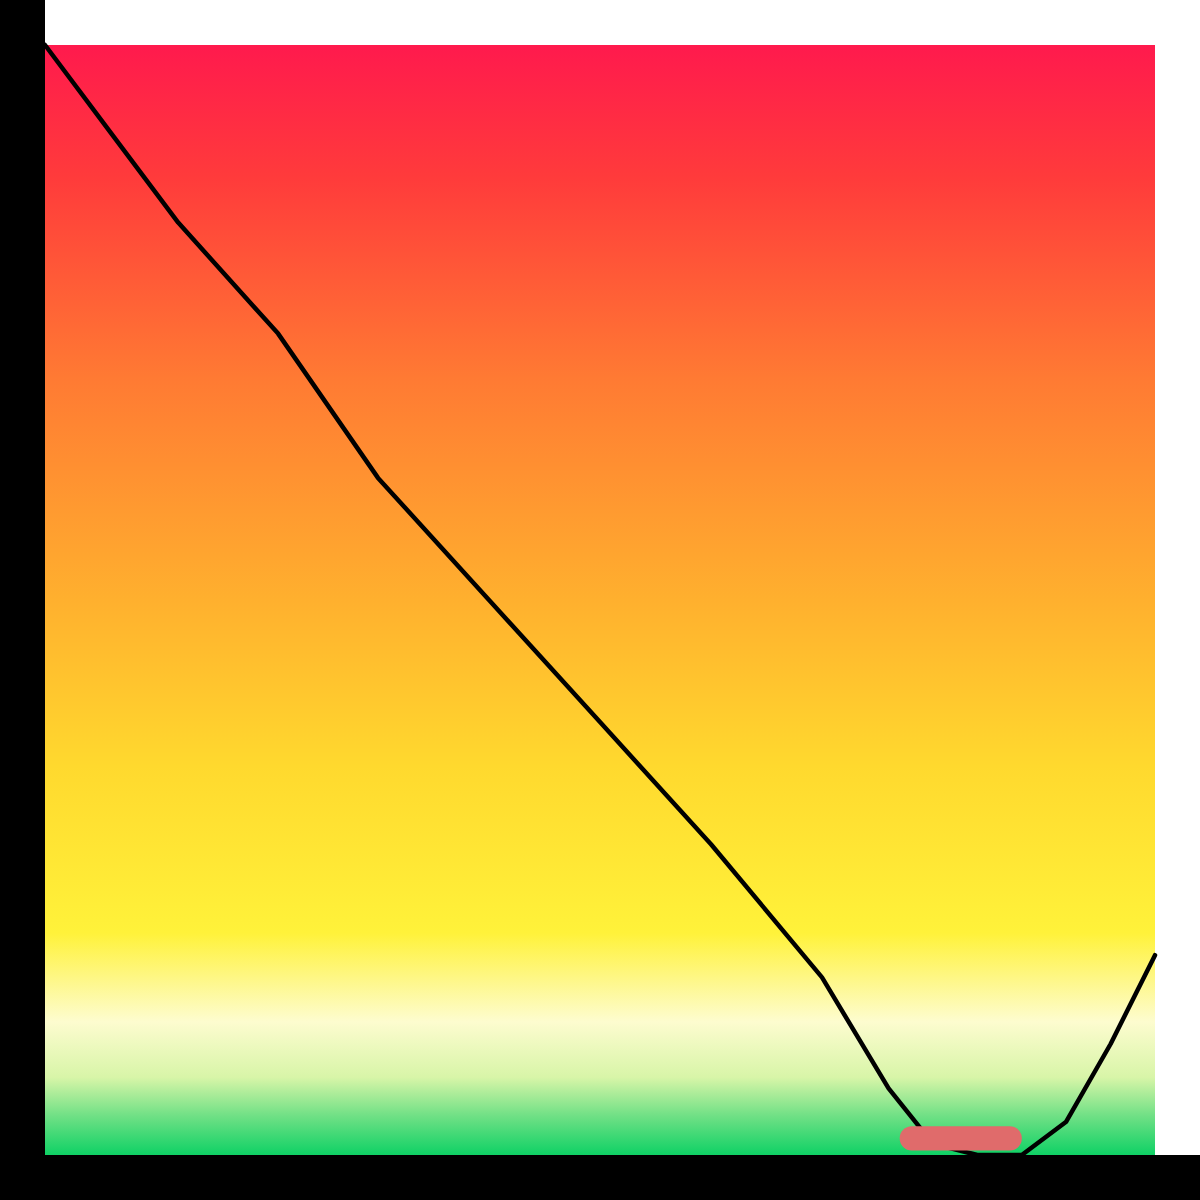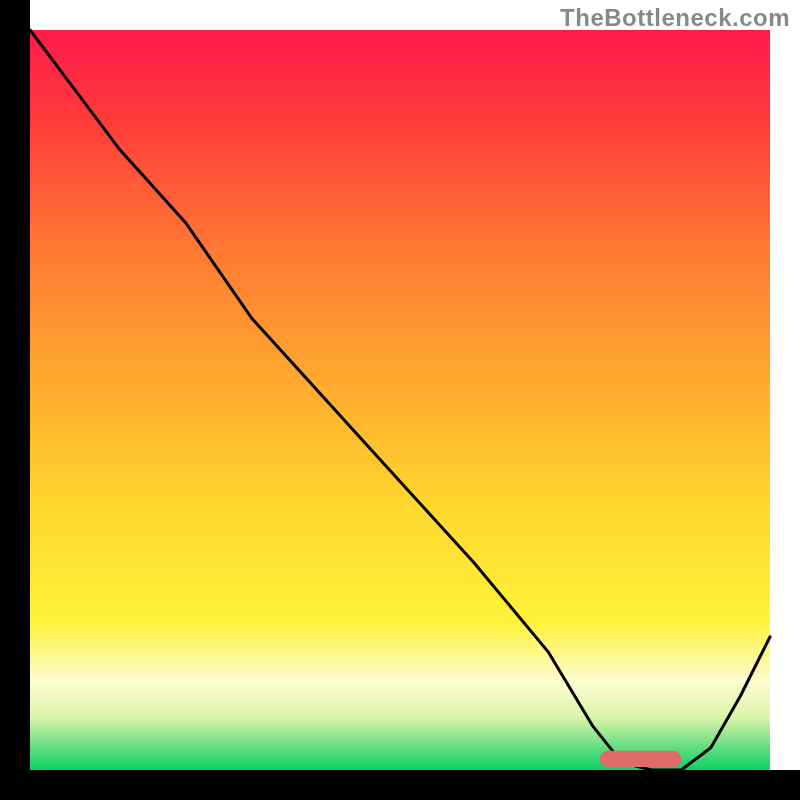--- a/index.html
+++ b/index.html
@@ -26,21 +26,20 @@
     z-index: 10;
   }
   svg {
     display: block;
   }
 </style>
 </head>
 <body>
 
 <div class="container">
-  <div class="watermark">TheBottleneck.com</div>
 
   <svg width="800" height="800">
     <defs>
       <linearGradient id="bg-grad" x1="0" y1="0" x2="0" y2="1">
           <stop offset="0%" stop-color="#ff1a4d"></stop>
           <stop offset="12%" stop-color="#ff3b3b"></stop>
           <stop offset="30%" stop-color="#ff7a33"></stop>
           <stop offset="50%" stop-color="#ffb02e"></stop>
           <stop offset="65%" stop-color="#ffd92e"></stop>
           <stop offset="80%" stop-color="#fff23a"></stop>

